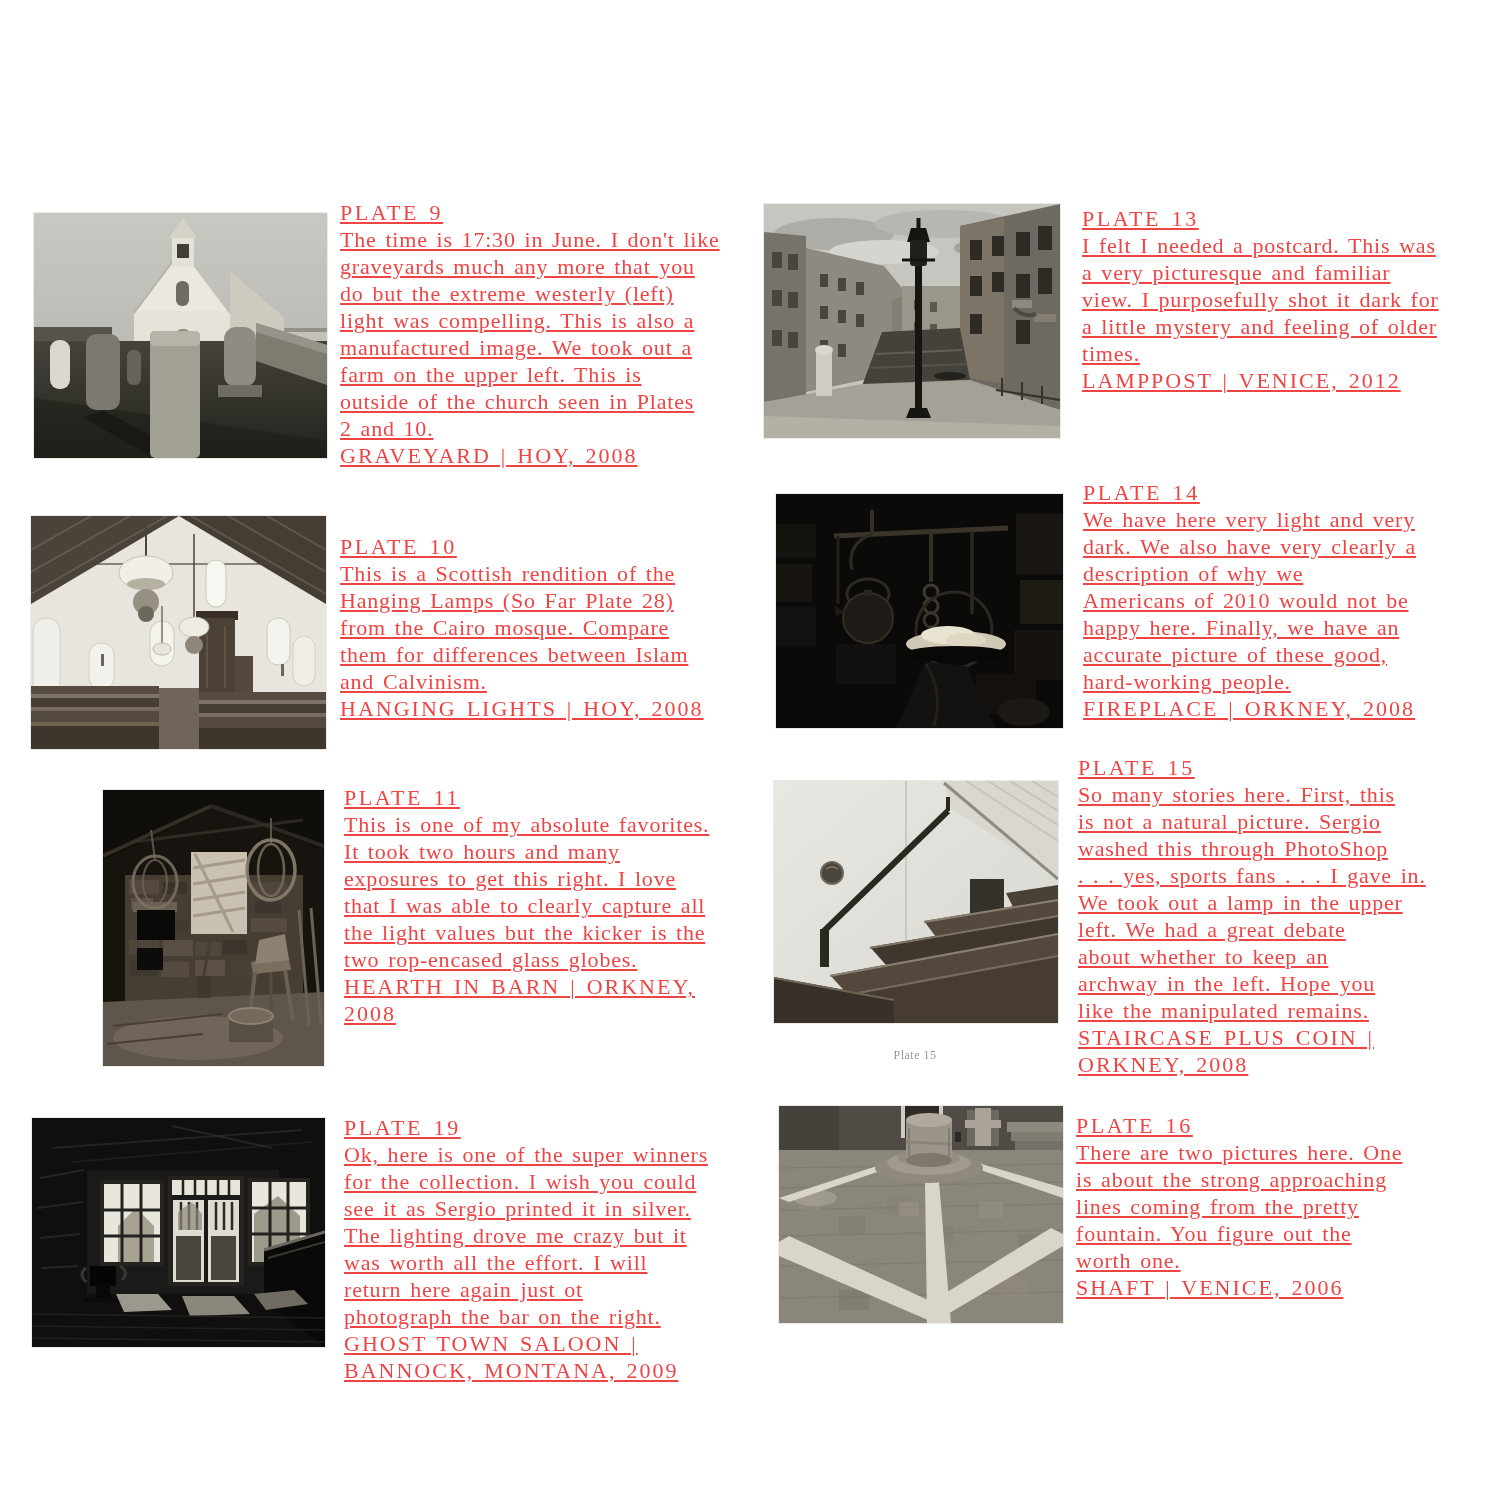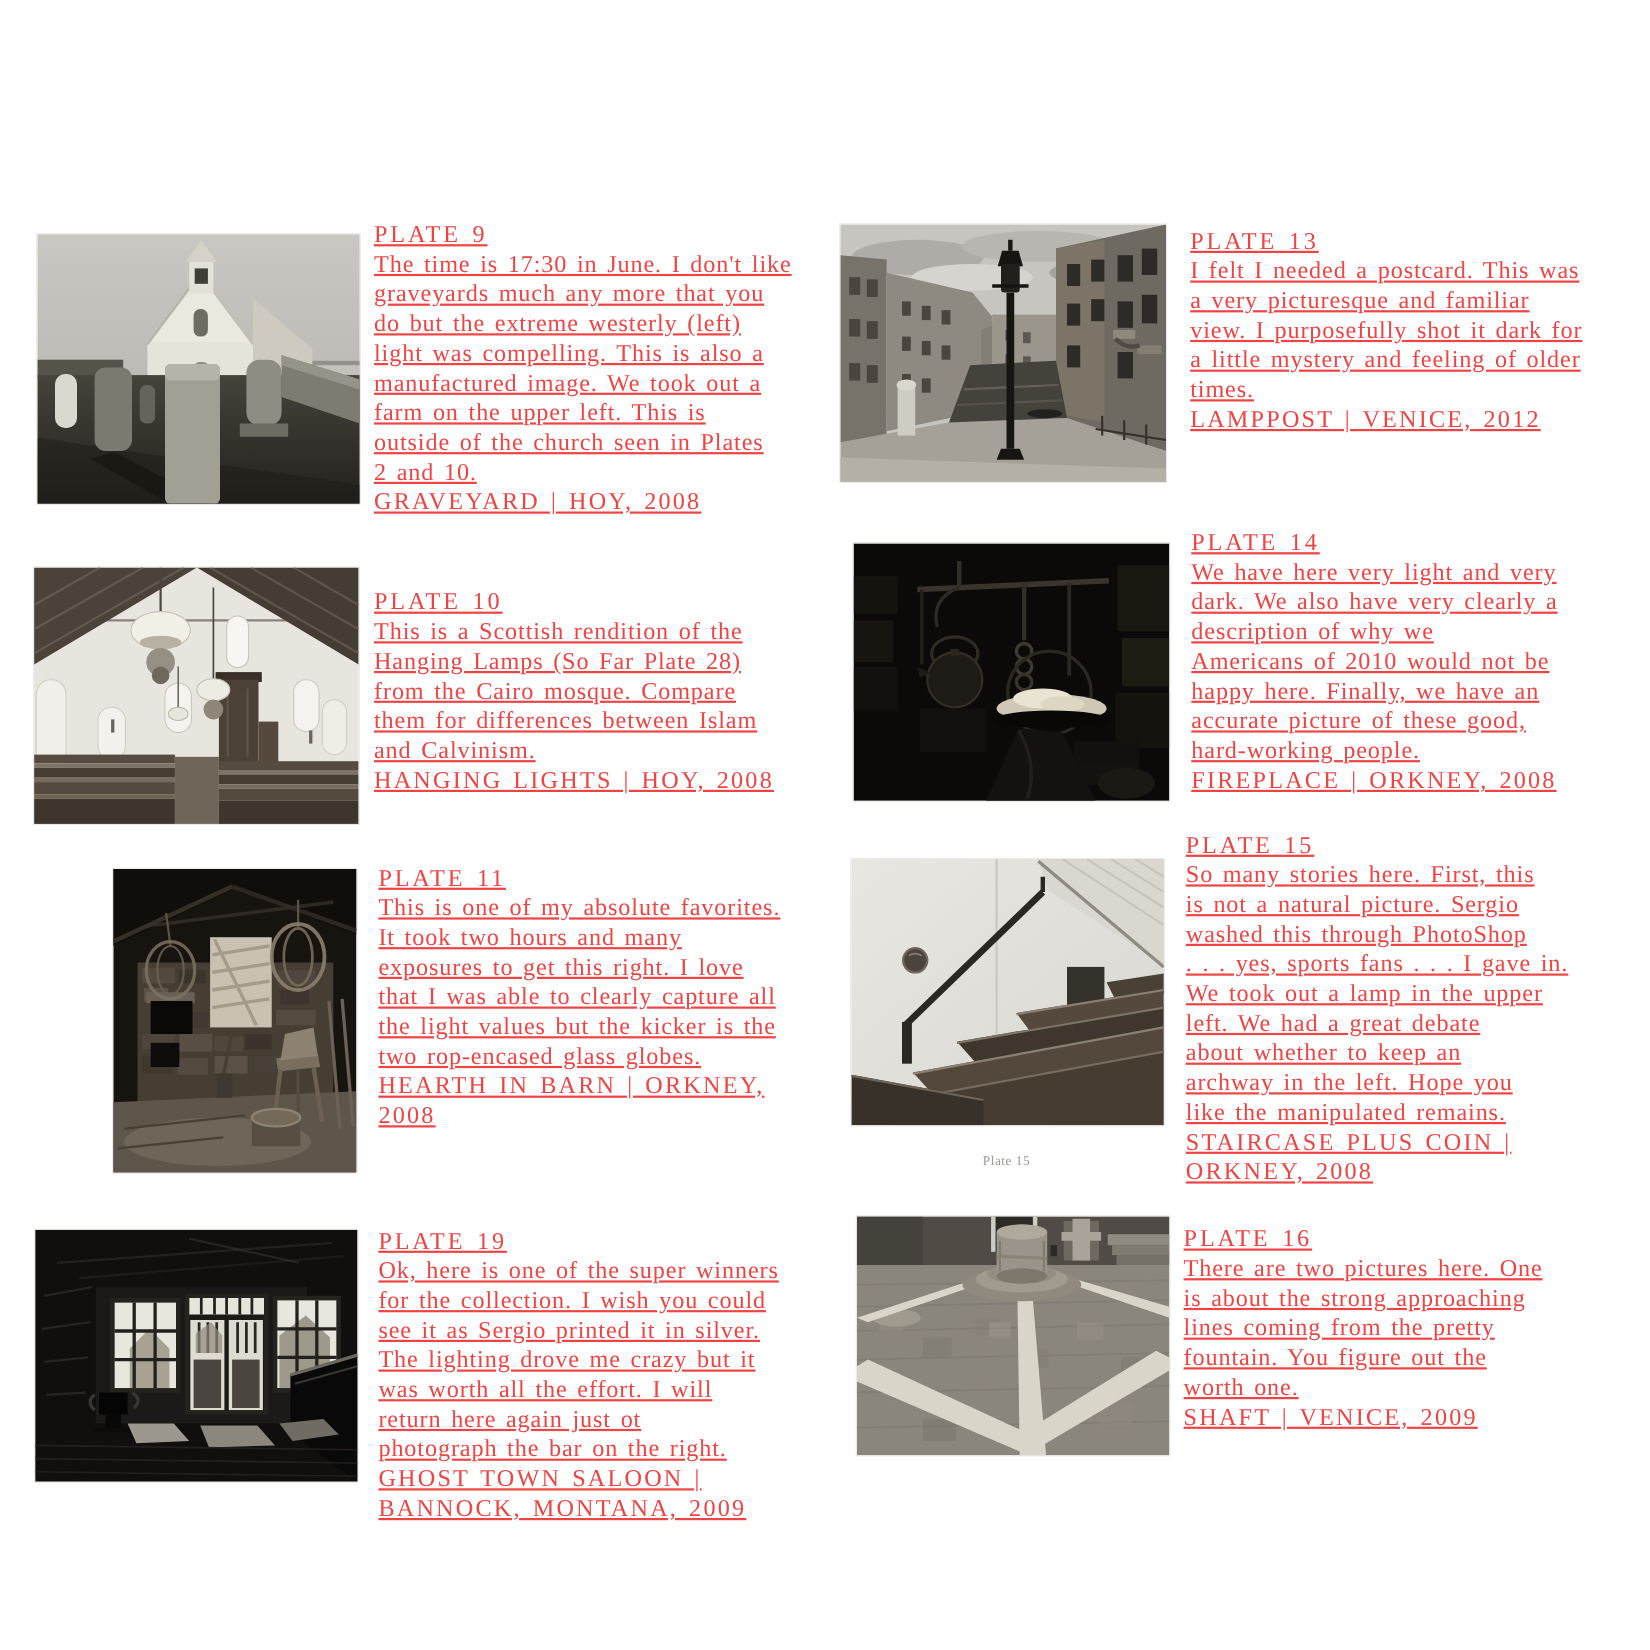--- a/index.html
+++ b/index.html
@@ -567,16 +567,16 @@
       <rect x="176" y="26" width="6" height="10" fill="#2e2b26"></rect>
     </svg>
   </figure>
   <div class="textblock" style="left:1076px;top:1112px;width:420px;">
     <div class="heading">PLATE 16</div>
     <div class="body">There are two pictures here. One
 is about the strong approaching
 lines coming from the pretty
 fountain. You figure out the
 worth one.</div>
-    <div class="caption">SHAFT | VENICE, 2009</div>
+    <div class="caption">SHAFT | VENICE, 2006</div>
   </div>
 
 </div>
 
 </body></html>

